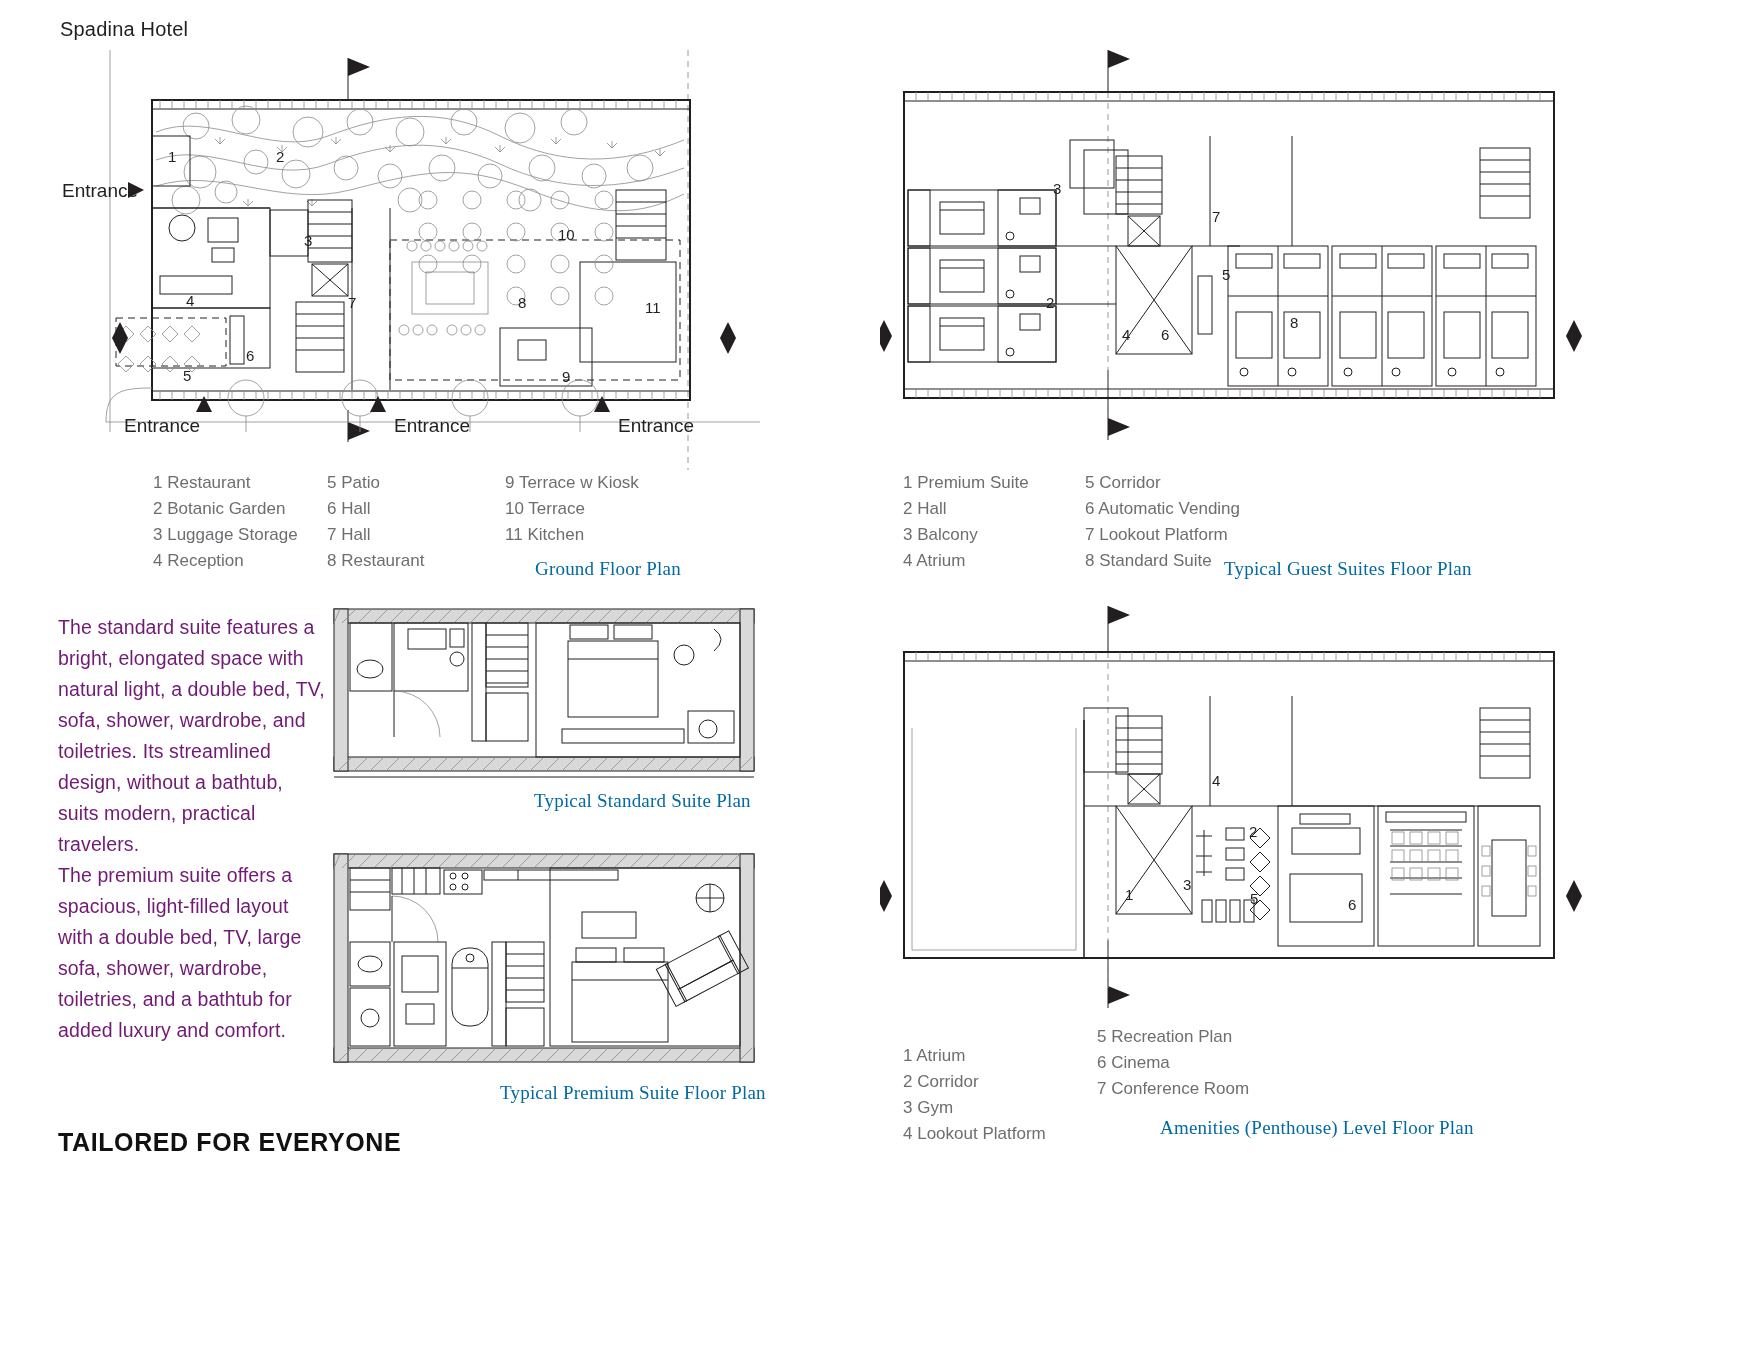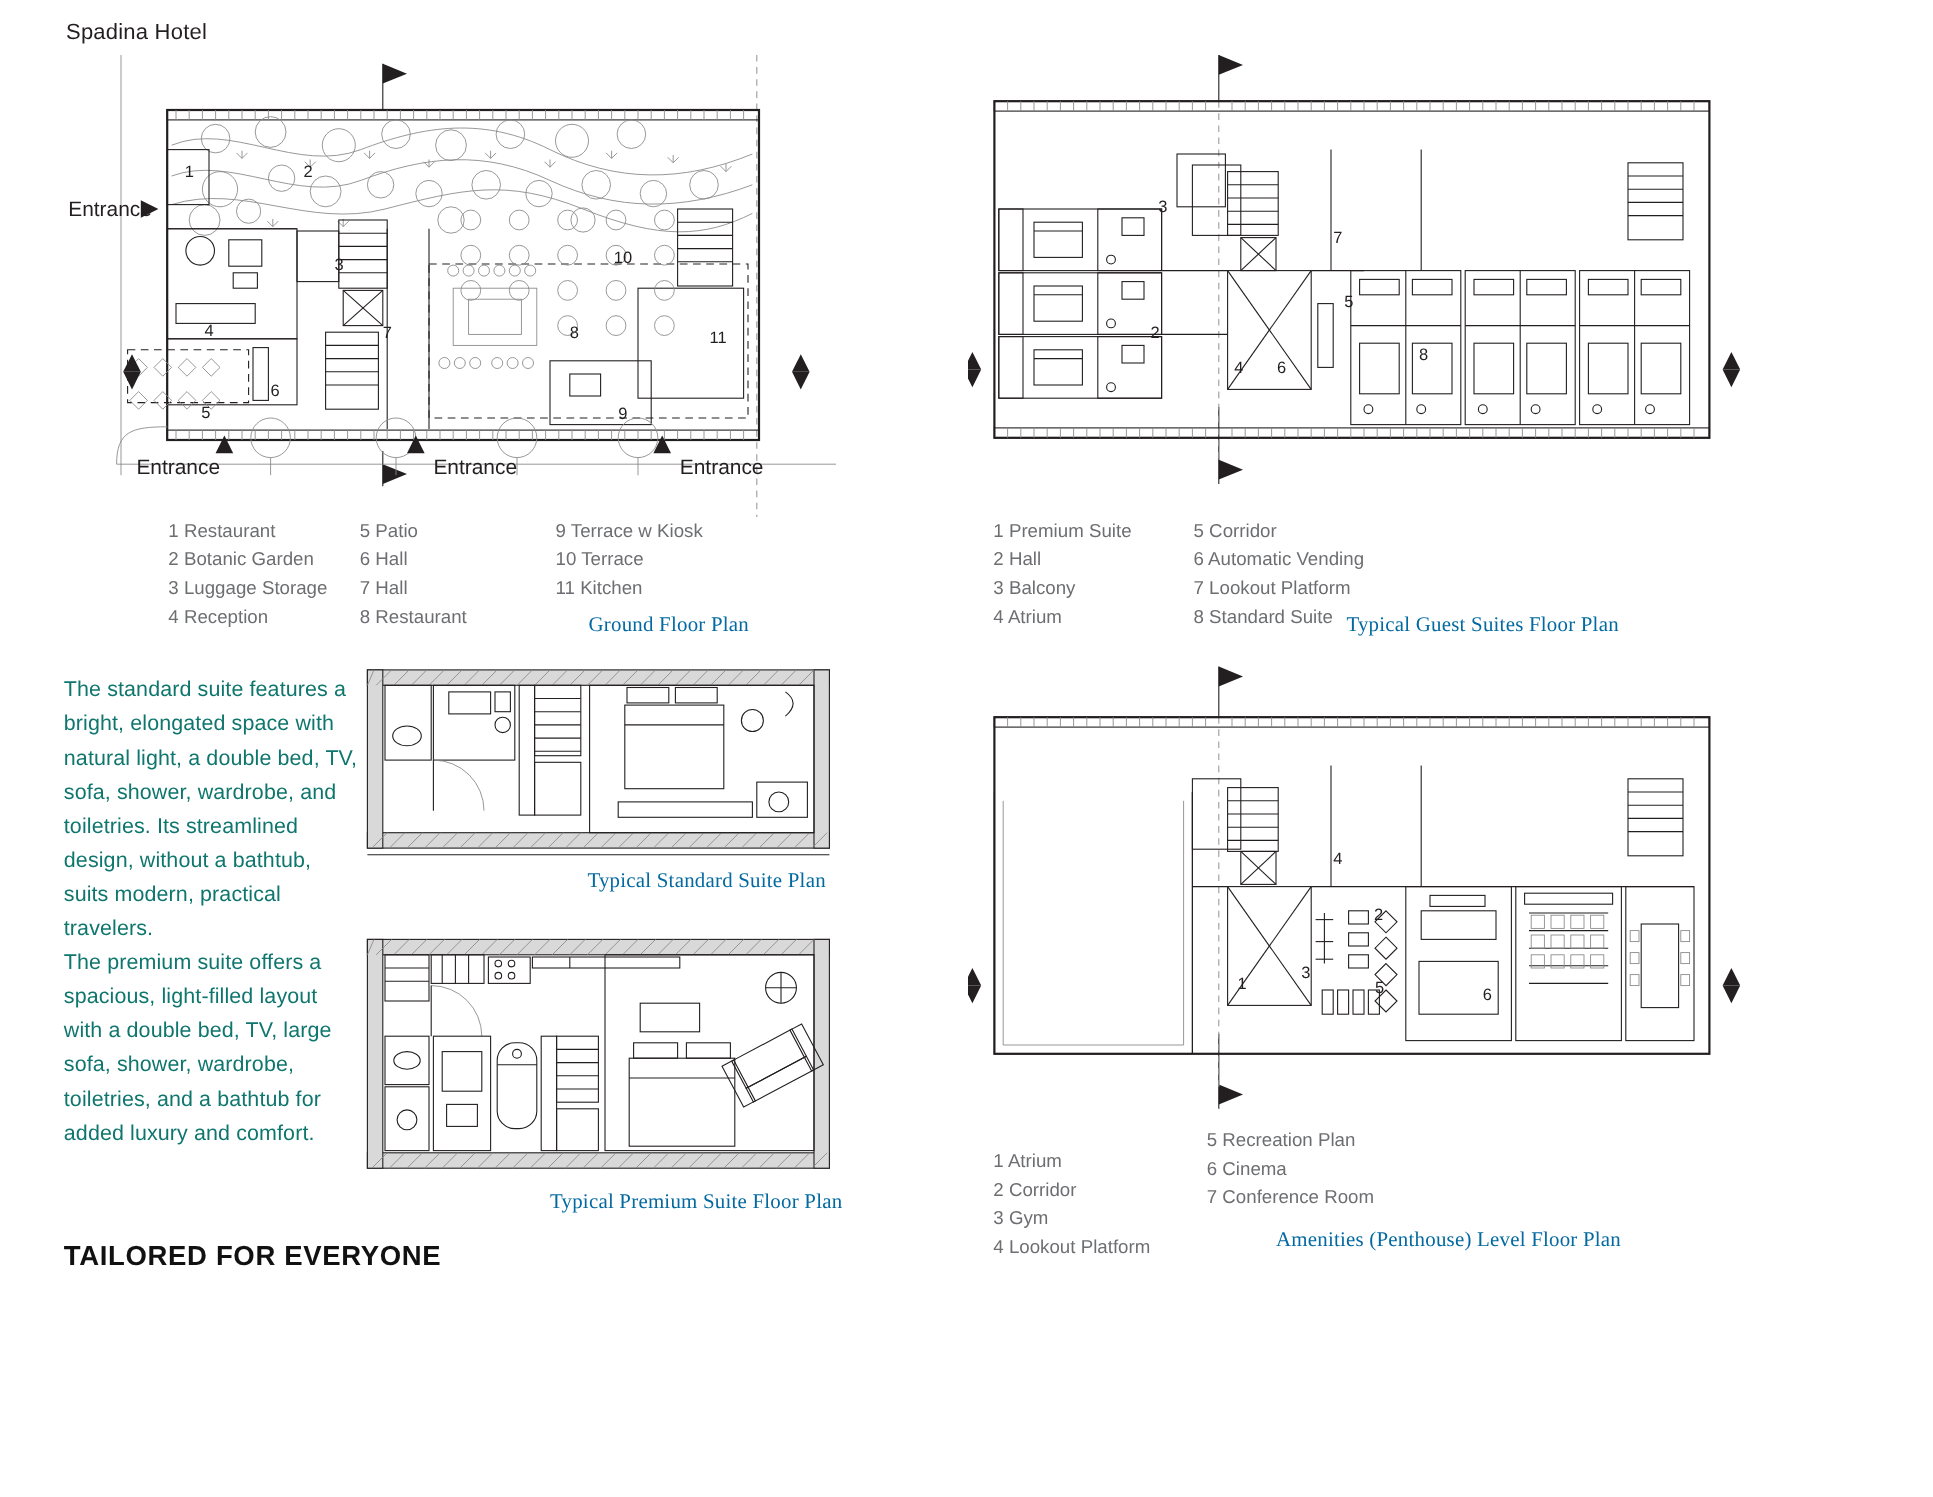--- a/index.html
+++ b/index.html
@@ -32,21 +32,21 @@
   }
   .legend {
     font-size: 17px;
     color: #6d6e71;
     line-height: 26px;
     white-space: nowrap;
   }
   .body-copy {
     font-size: 19.5px;
     line-height: 31px;
-    color: #0f766e;
+    color: #701a75;
     letter-spacing: 0.1px;
   }
   .tagline {
     font-size: 25px;
     font-weight: bold;
     letter-spacing: 0.6px;
     color: #111;
   }
   .entrance-label {
     font-size: 19px;

